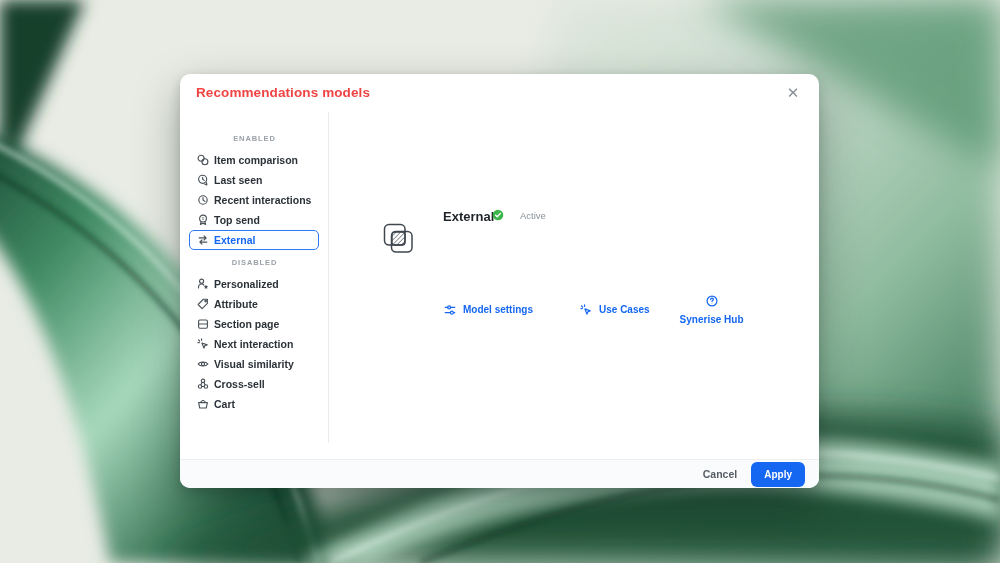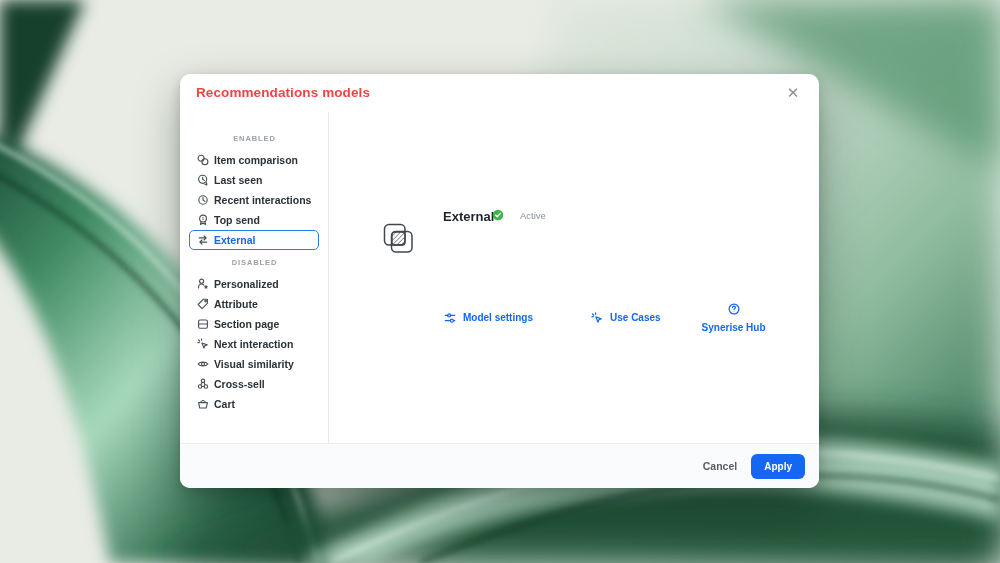--- a/index.html
+++ b/index.html
@@ -33,27 +33,27 @@
   .nav-item.selected { border-color:#2d7bf4; color:#1467f2; background:#fdfeff; }
   .nav-item.selected svg { stroke:#1c2630; }
 
   
   .content { position:relative; flex:1; }
   .model-icon { position:absolute; left:49px; top:106px; }
   .content-heading { position:absolute; left:114px; top:97px; font-size:13px; font-weight:bold; color:#1f242b; }
   .status-badge { position:absolute; left:163px; top:97px; display:flex; align-items:flex-end; gap:16px; }
   .status-label { font-size:9.5px; color:#8b9299; }
   .description { position:absolute; left:114px; top:118px; width:272px; font-size:10px; line-height:12.4px; color:#767f89; }
-  .links-row { position:absolute; left:114px; top:190px; display:flex;gap:11px; }
+  .links-row { position:absolute; left:114px; top:182px; display:flex; }
   .link-item { display:flex; align-items:center; gap:6px; font-size:10px; font-weight:bold; color:#1567f2; cursor:pointer; }
   .link-item + .link-item { margin-left:0; }
 
   
   .modal-footer {
-    position:absolute; left:0; right:0; bottom:0; height:45px;
+    position:absolute; left:0; right:0; bottom:0; height:29px;
     background:#fafbfc; border-top:1px solid #eceef0;
     display:flex; align-items:center; justify-content:flex-end; gap:14px; padding-right:14px;
   }
   .btn-cancel { border:none; background:none; font-size:10.5px; font-weight:600; color:#565d65; cursor:pointer; }
   .btn-apply {
     border:none; background:#1567f2; color:#ffffff; font-size:10px; font-weight:bold;
     padding:7px 13px; border-radius:6px; cursor:pointer;
   }
 </style>
 </head>

